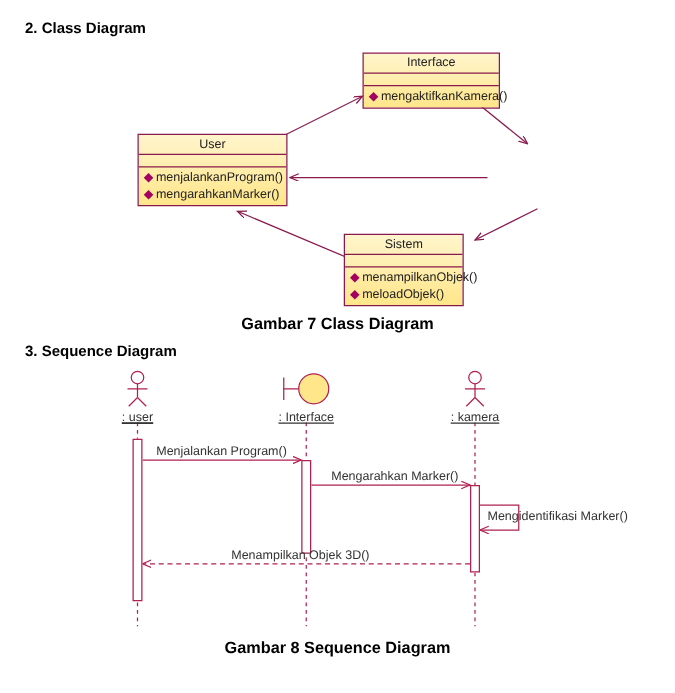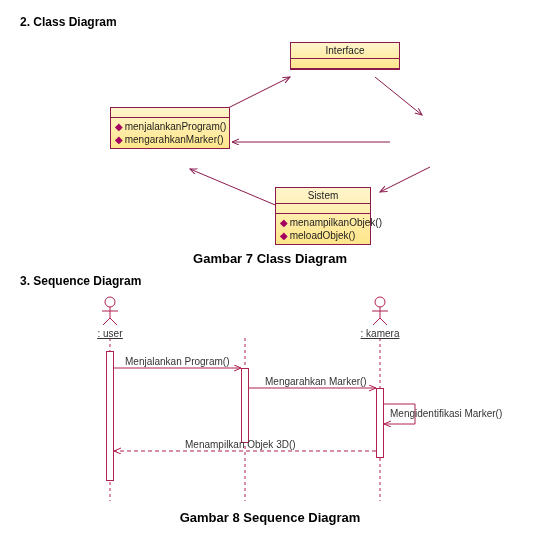--- a/index.html
+++ b/index.html
@@ -85,23 +85,27 @@
     <line x1="310" y1="105" x2="152" y2="105" stroke="#8a1a4d" stroke-width="1" marker-end="url(#arr)"></line>
 
     <line x1="350" y1="130" x2="300" y2="155" stroke="#8a1a4d" stroke-width="1" marker-end="url(#arr)"></line>
 
     <line x1="200" y1="170" x2="110" y2="132" stroke="#8a1a4d" stroke-width="1" marker-end="url(#arr)"></line>
   </svg>
 
   <div class="umlclass" style="left:210px; top:5px; width:110px;">
     <div class="title">Interface</div>
     <div class="attrs"></div>
+    <div class="ops">
+      <div class="op"><span class="diamond">◆</span><span>mengaktifkanKamera()</span></div>
+    </div>
   </div>
 
   <div class="umlclass" style="left:30px; top:70px; width:120px;">
+    <div class="title">User</div>
     <div class="attrs"></div>
     <div class="ops">
       <div class="op"><span class="diamond">◆</span><span>menjalankanProgram()</span></div>
       <div class="op"><span class="diamond">◆</span><span>mengarahkanMarker()</span></div>
     </div>
   </div>
 
 
   <div class="umlclass" style="left:195px; top:150px; width:96px;">
     <div class="title">Sistem</div>
@@ -142,20 +146,28 @@
     <svg width="30" height="30">
       <circle cx="15" cy="6" r="5" fill="none" stroke="#b02050"></circle>
       <line x1="15" y1="11" x2="15" y2="22" stroke="#b02050"></line>
       <line x1="7" y1="15" x2="23" y2="15" stroke="#b02050"></line>
       <line x1="15" y1="22" x2="8" y2="29" stroke="#b02050"></line>
       <line x1="15" y1="22" x2="22" y2="29" stroke="#b02050"></line>
     </svg>
     <div class="lifeline-label">: user</div>
   </div>
 
+  <div class="actor-head" style="left:155px;">
+    <svg width="44" height="30">
+      <line x1="4" y1="6" x2="4" y2="24" stroke="#b02050"></line>
+      <line x1="4" y1="15" x2="16" y2="15" stroke="#b02050"></line>
+      <circle cx="28" cy="15" r="12" fill="#ffe68a" stroke="#b02050"></circle>
+    </svg>
+    <div class="lifeline-label">: Interface</div>
+  </div>
 
   <div class="actor-head" style="left:290px;">
     <svg width="30" height="30">
       <circle cx="15" cy="6" r="5" fill="none" stroke="#b02050"></circle>
       <line x1="15" y1="11" x2="15" y2="22" stroke="#b02050"></line>
       <line x1="7" y1="15" x2="23" y2="15" stroke="#b02050"></line>
       <line x1="15" y1="22" x2="8" y2="29" stroke="#b02050"></line>
       <line x1="15" y1="22" x2="22" y2="29" stroke="#b02050"></line>
     </svg>
     <div class="lifeline-label">: kamera</div>

